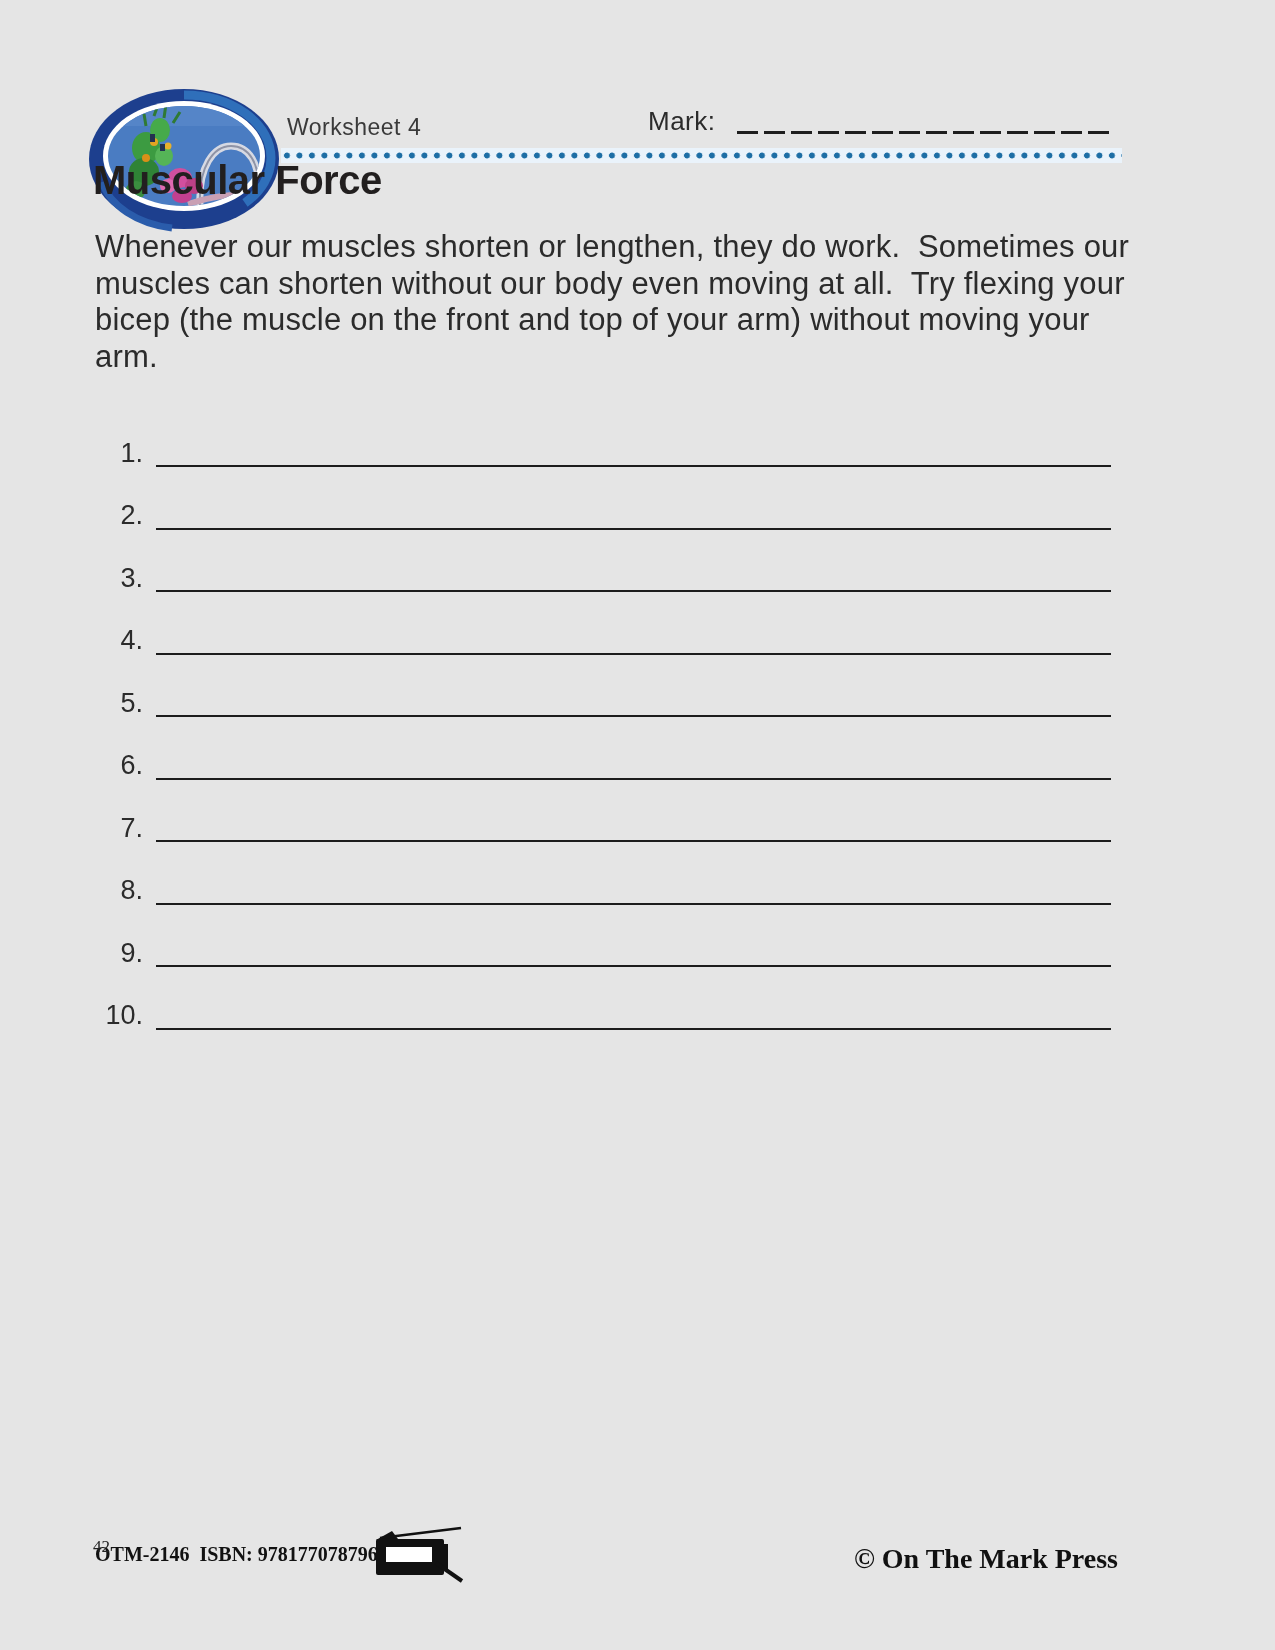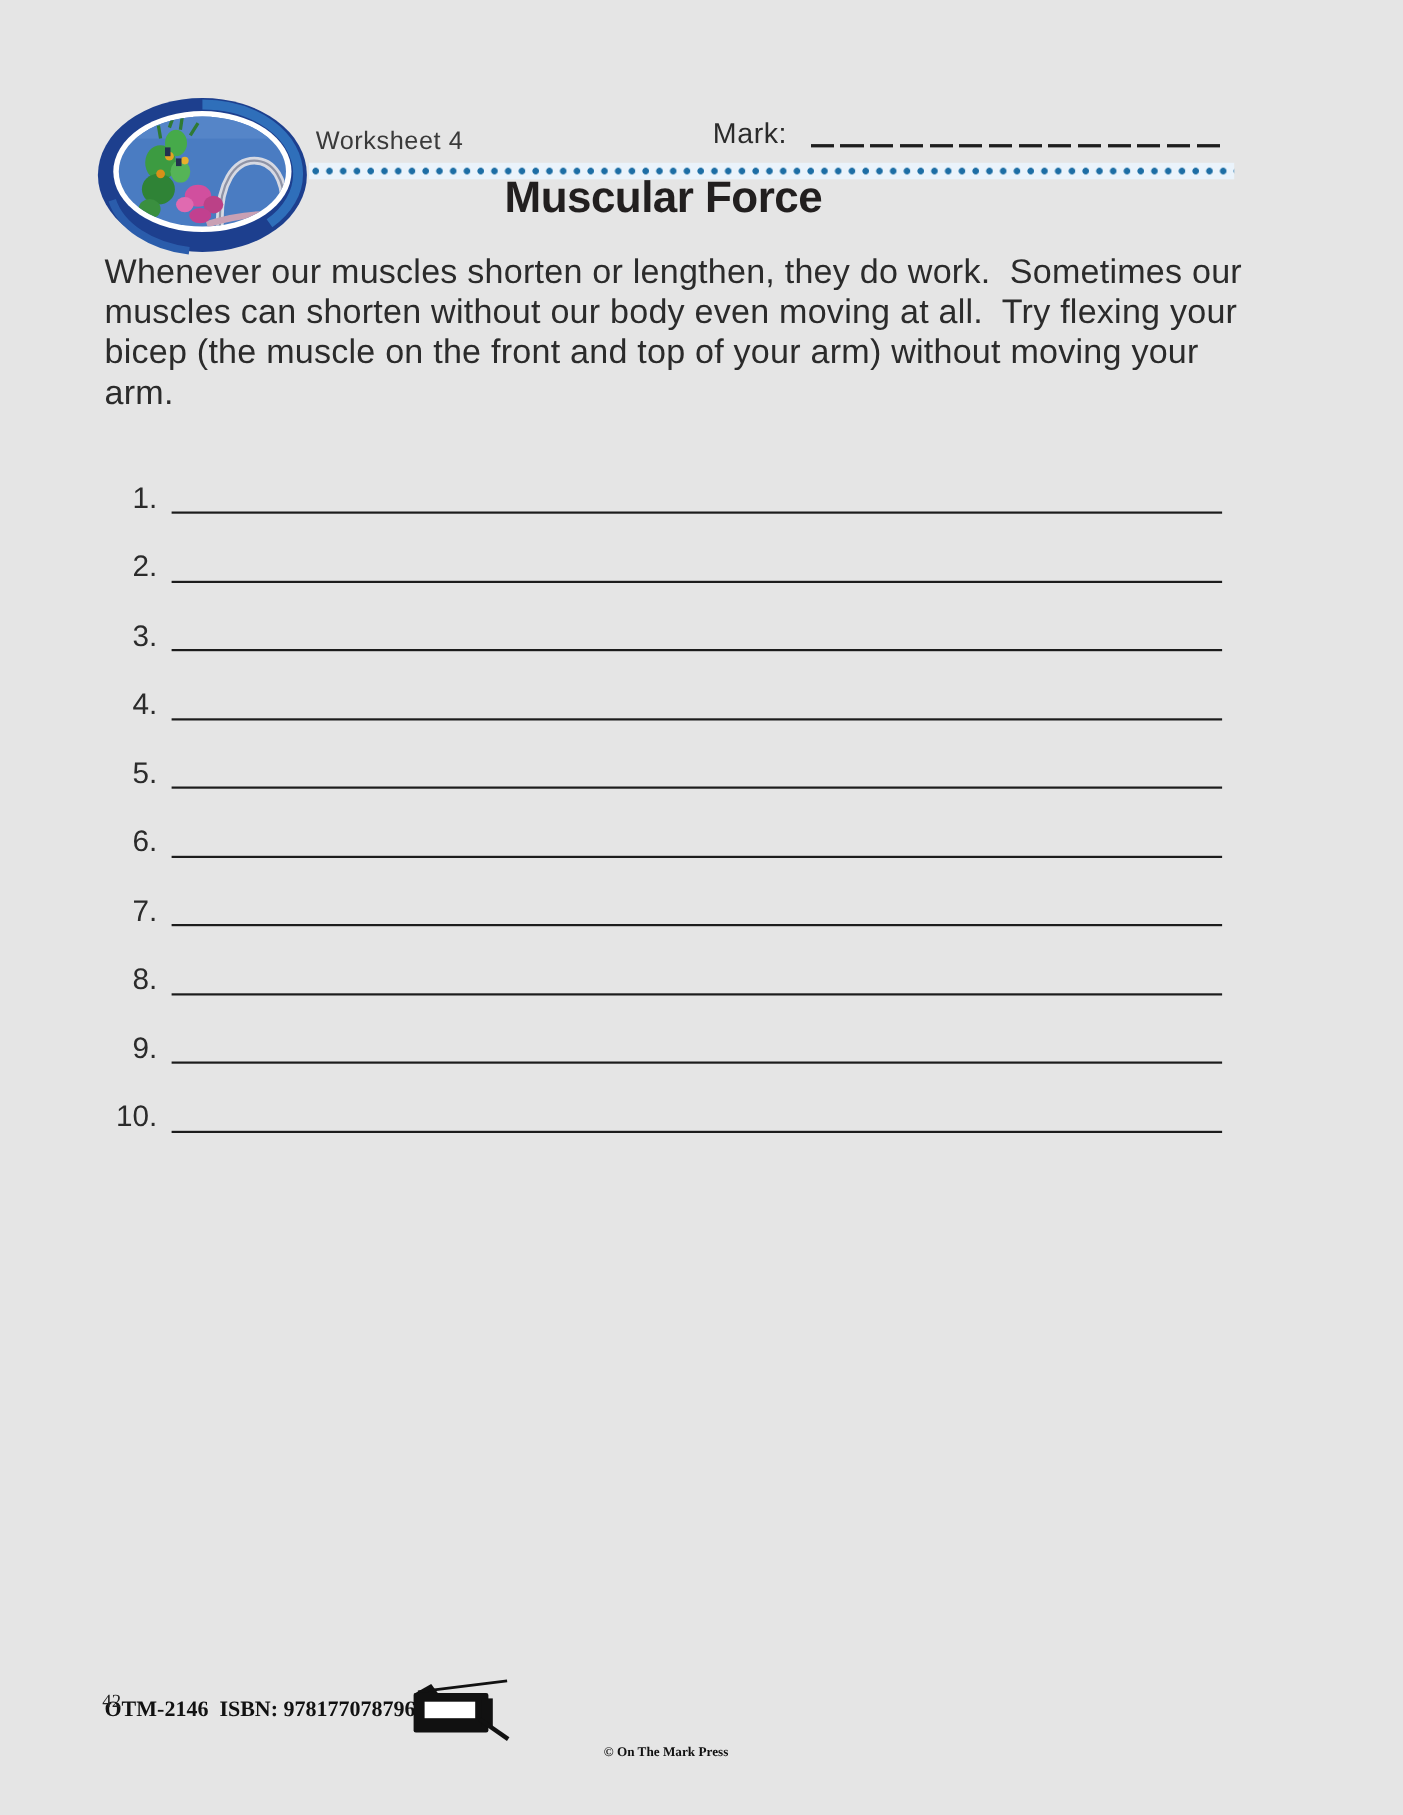--- a/index.html
+++ b/index.html
@@ -18,21 +18,21 @@
     left:737px; top:131px; width:375px; height:3px;
     background:repeating-linear-gradient(90deg,#1e1e1e 0 21px, transparent 21px 27px);
   }
   .dots-rule {
     left:281px; top:148px; width:841px; height:15px;
     background-color:#eaf3fb;
     background-image:radial-gradient(circle at 6px 7.5px, #1d6ea5 2.7px, rgba(29,110,165,0) 3.3px);
     background-size:12.5px 15px;
   }
   .page-title {
-    left:93px; top:158px; width:1020px; text-align:center;
+    left:93px; top:158px; width:1020px; 
     font-size:40px; font-weight:bold; color:#221f1f; letter-spacing:-0.5px;
   }
 
   
   .intro {
     left:95px; top:229px; width:1048px;
     font-size:31px; line-height:36.5px; white-space:pre-wrap; letter-spacing:0.2px;
   }
   .question {
     left:95px; top:357px; width:1048px;
@@ -47,22 +47,22 @@
   .footer-left {
     left:95px; top:1543px; font-family:"Liberation Serif", serif;
     font-weight:bold; font-size:20px; color:#111; white-space:pre;
   }
   .footer-icon { left:368px; top:1524px; width:96px; height:62px; }
   .page-number {
     left:93px; top:1537px; width:1020px; text-align:left;
     font-family:"Liberation Serif", serif; font-size:17px; color:#222;
   }
   .footer-right {
-    left:93px; top:1585px; width:1025px; text-align:center;
-    font-family:"Liberation Serif", serif; font-weight:bold; font-size:12px; color:#111;
+    left:93px; top:1543px; width:1025px; text-align:right;
+    font-family:"Liberation Serif", serif; font-weight:bold; font-size:28px; color:#111;
   }
 </style>
 </head>
 <body>
 
 <div class="page">
 
   <div class="abs logo">
     <svg viewBox="0 0 192 150" width="192" height="150" aria-hidden="true">
       <ellipse cx="96" cy="73" rx="95" ry="70" fill="#1d3f8e"></ellipse>

